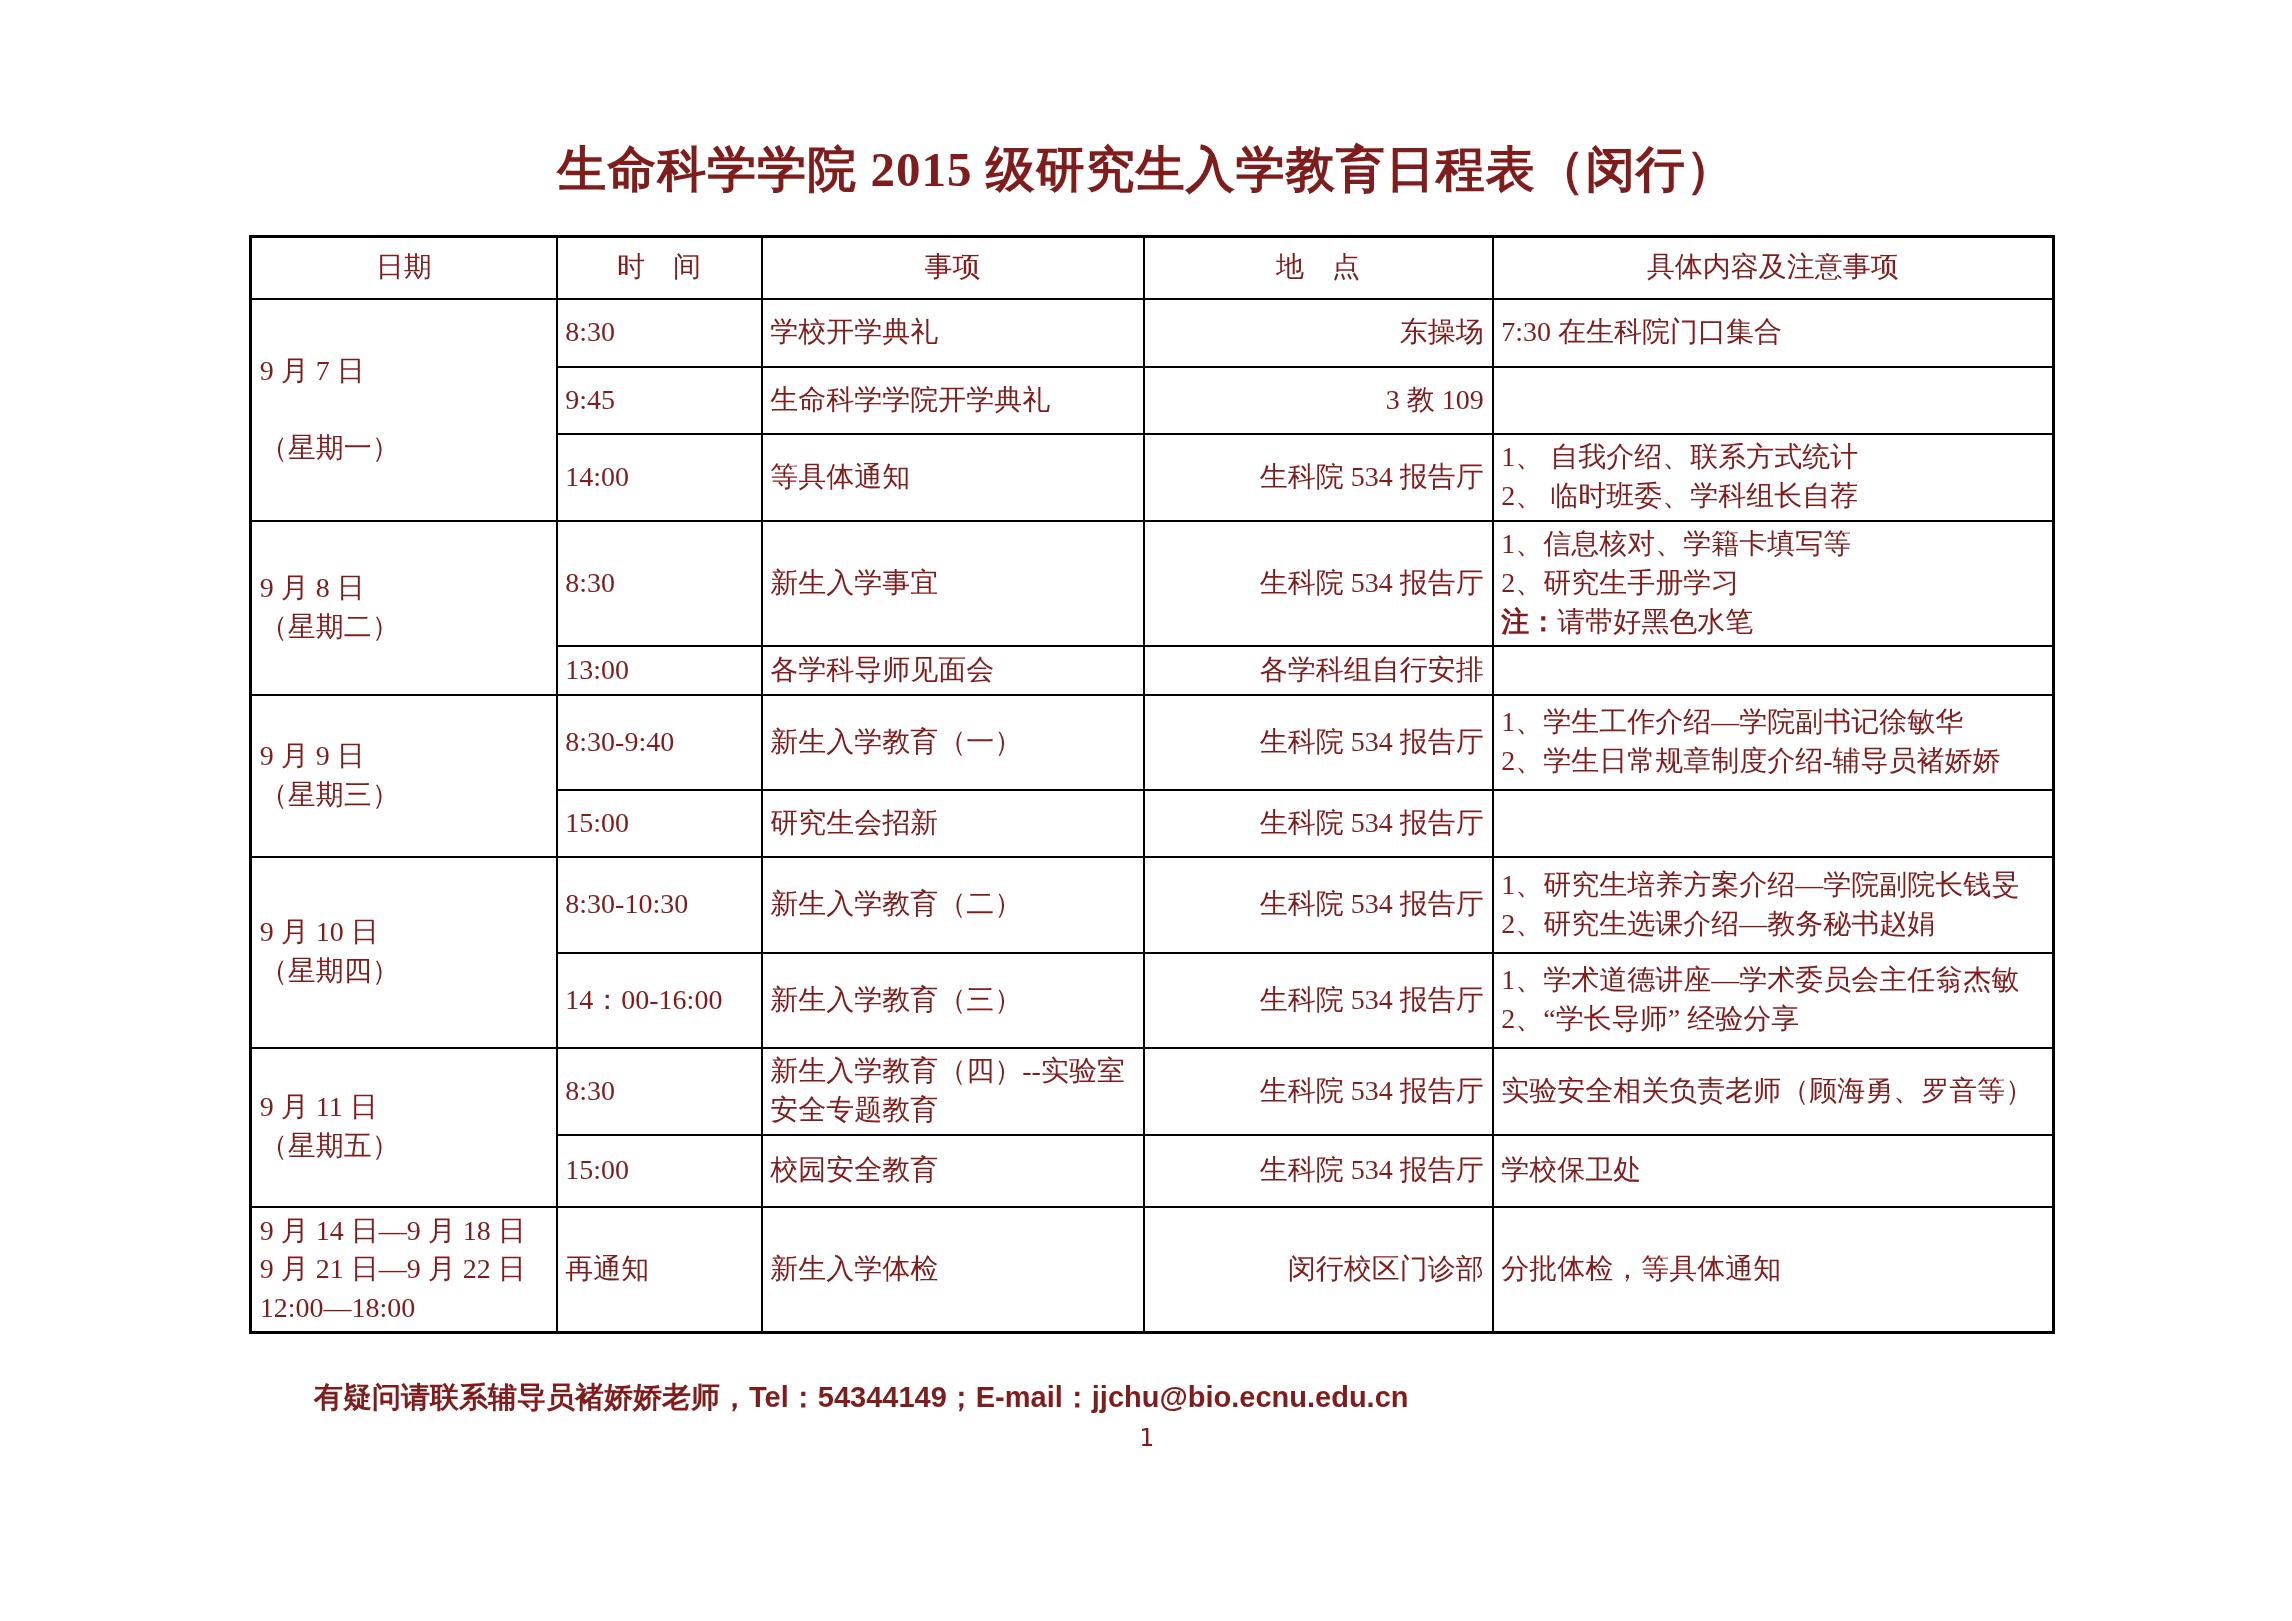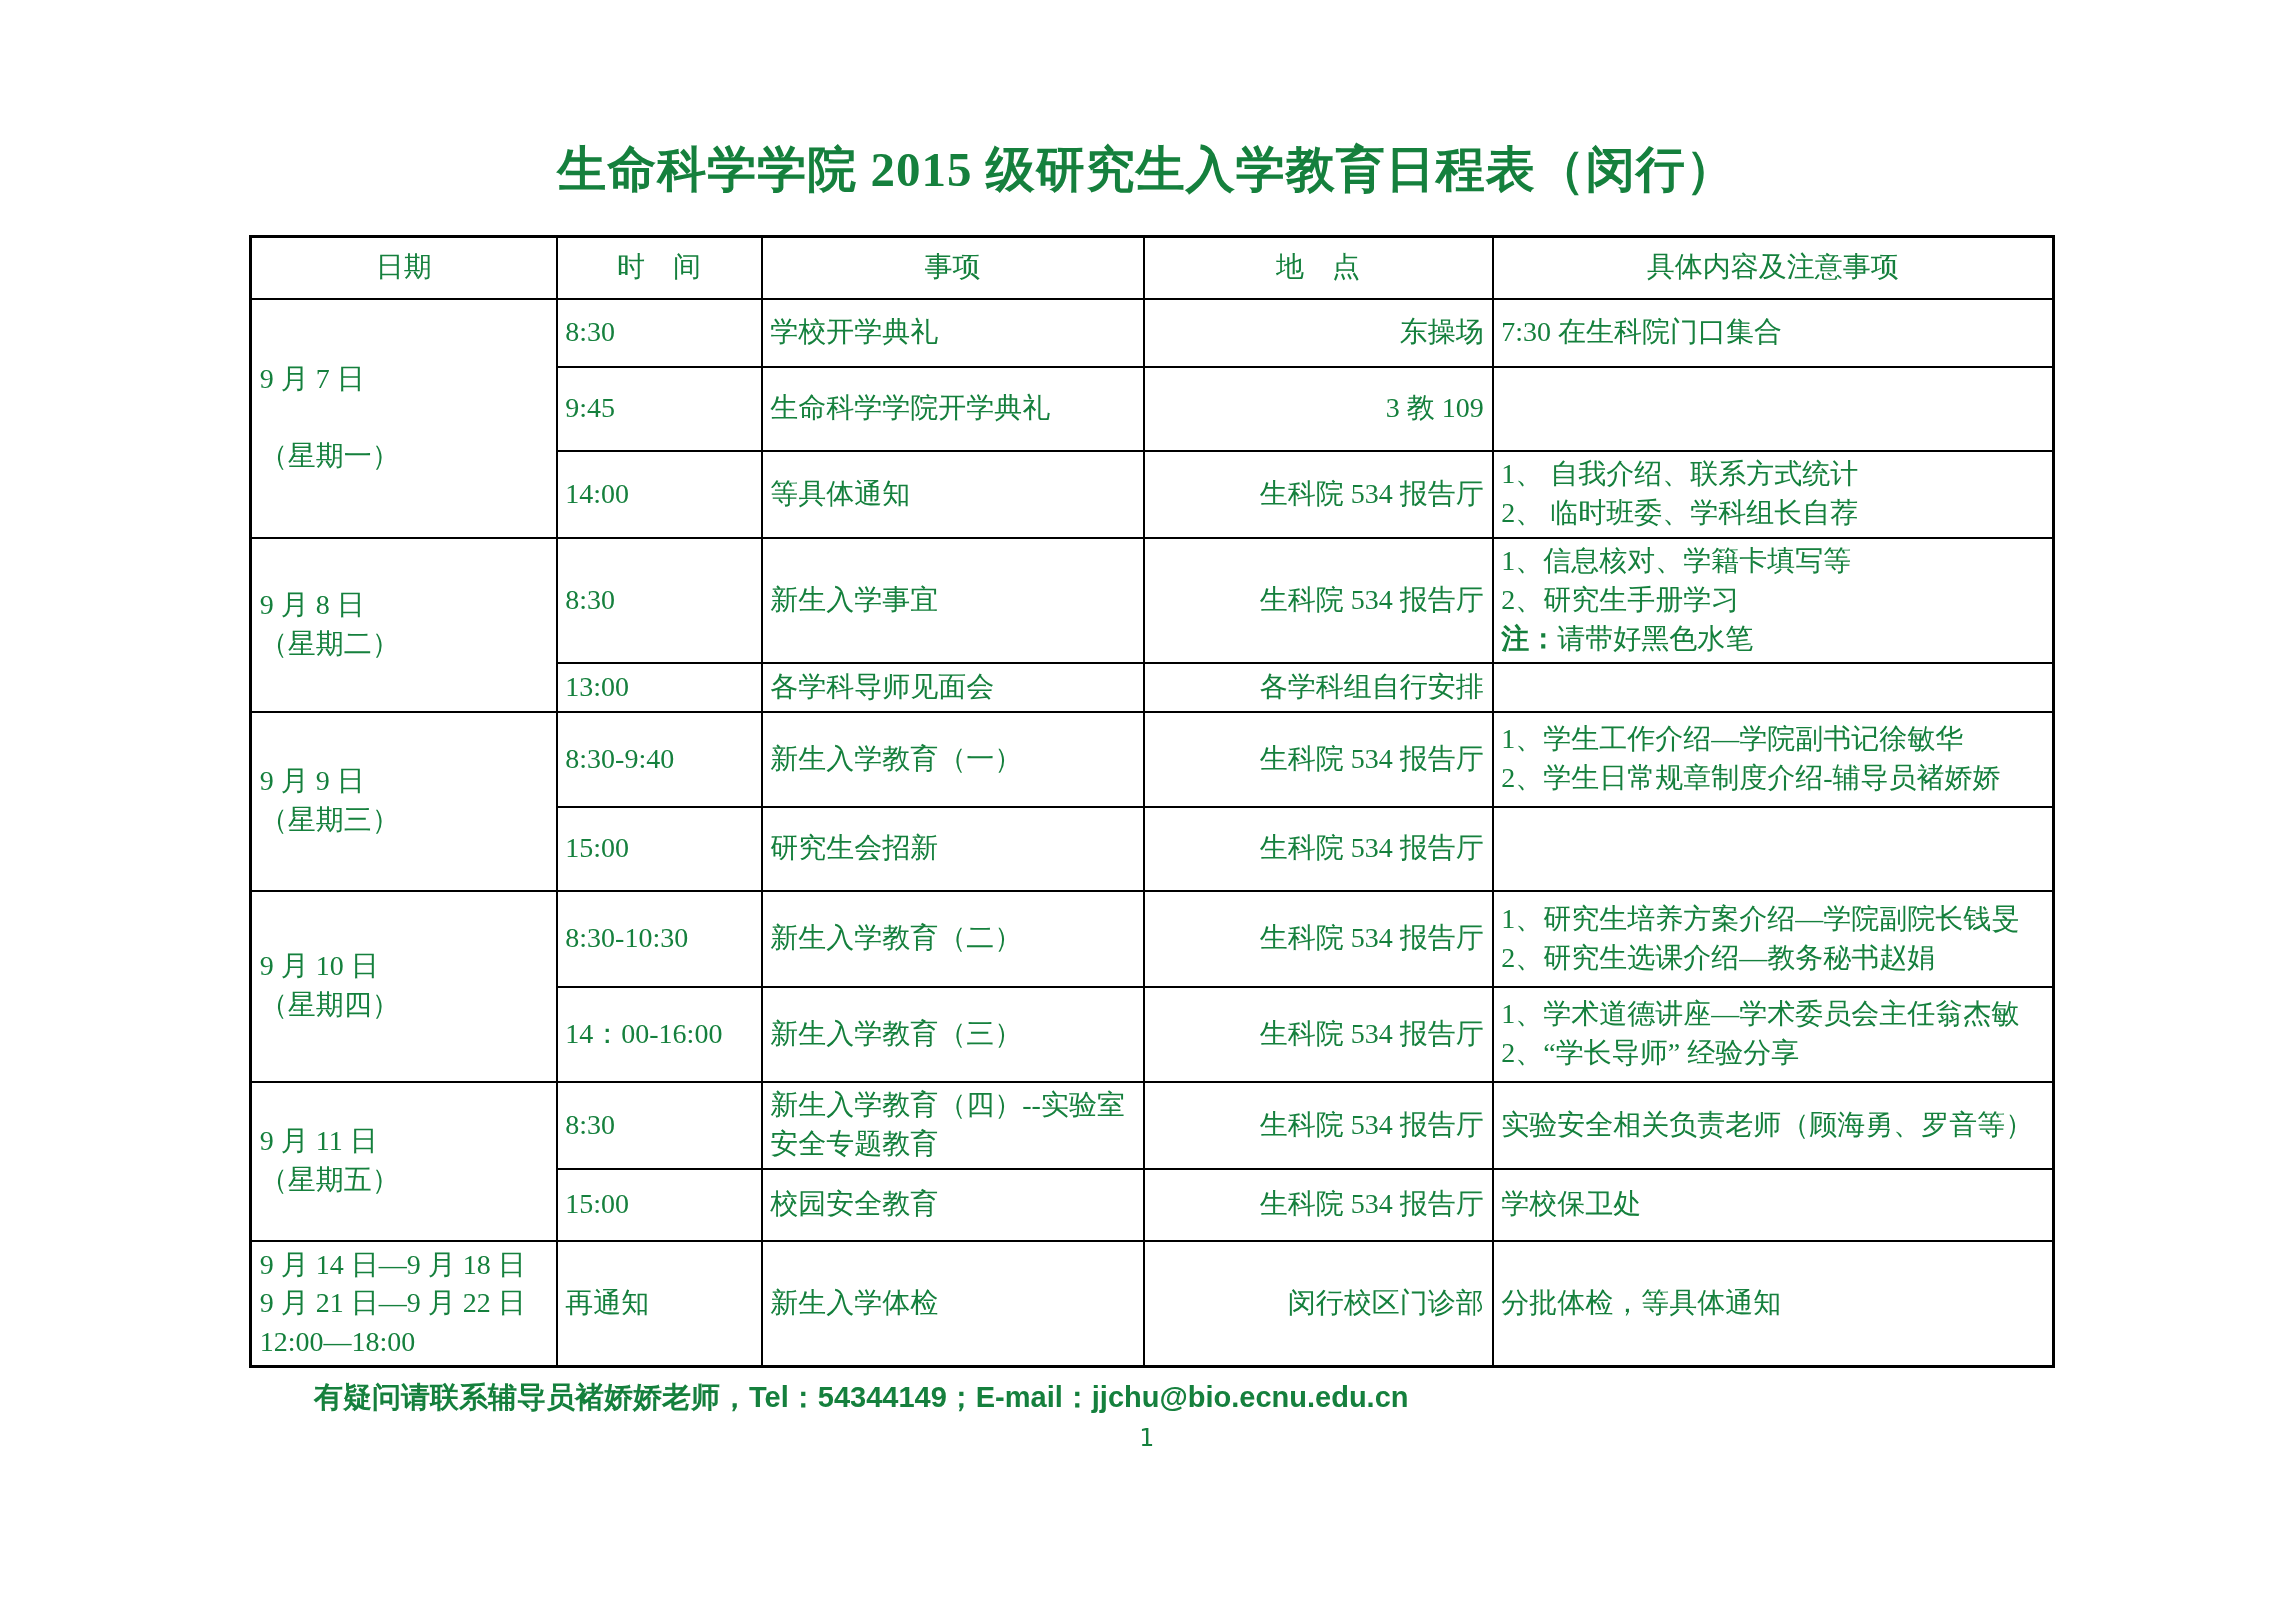--- a/index.html
+++ b/index.html
@@ -6,21 +6,21 @@
     margin: 0;
     padding: 0;
     background: #ffffff;
   }
   .page {
     position: relative;
     width: 2293px;
     height: 1621px;
     background: #ffffff;
     font-family: "Liberation Serif", "DejaVu Serif", serif;
-    color: #15803d;
+    color: #7f1d1d;
   }
   .doc-title {
     position: absolute;
     top: 137px;
     left: 0;
     width: 100%;
     text-align: center;
     font-size: 49px;
     font-weight: bold;
     letter-spacing: 1px;
@@ -86,21 +86,21 @@
     top: 1423px;
     left: 0;
     width: 100%;
     text-align: center;
     font-size: 24.5px;
     font-family: "DejaVu Sans Mono", monospace;
   }
   
   tr.h63  { height: 62px; }
   tr.h69  { height: 68px; }
-  tr.h68  { height: 84px; }
+  tr.h68  { height: 67px; }
   tr.h80  { height: 78px; }
   tr.h113 { height: 111px; }
   tr.h67  { height: 48px; }
   tr.h97  { height: 95px; }
   tr.h98  { height: 96px; }
   tr.h82  { height: 80px; }
   tr.h73  { height: 72px; }
   tr.h117 { height: 115px; }
 </style>
 </head>

